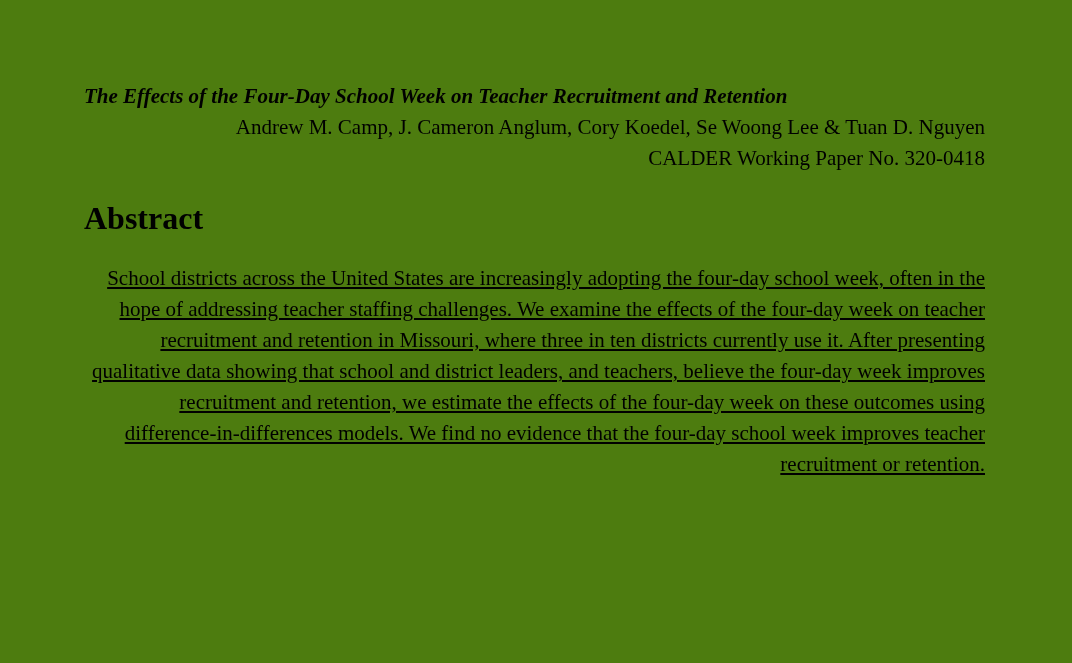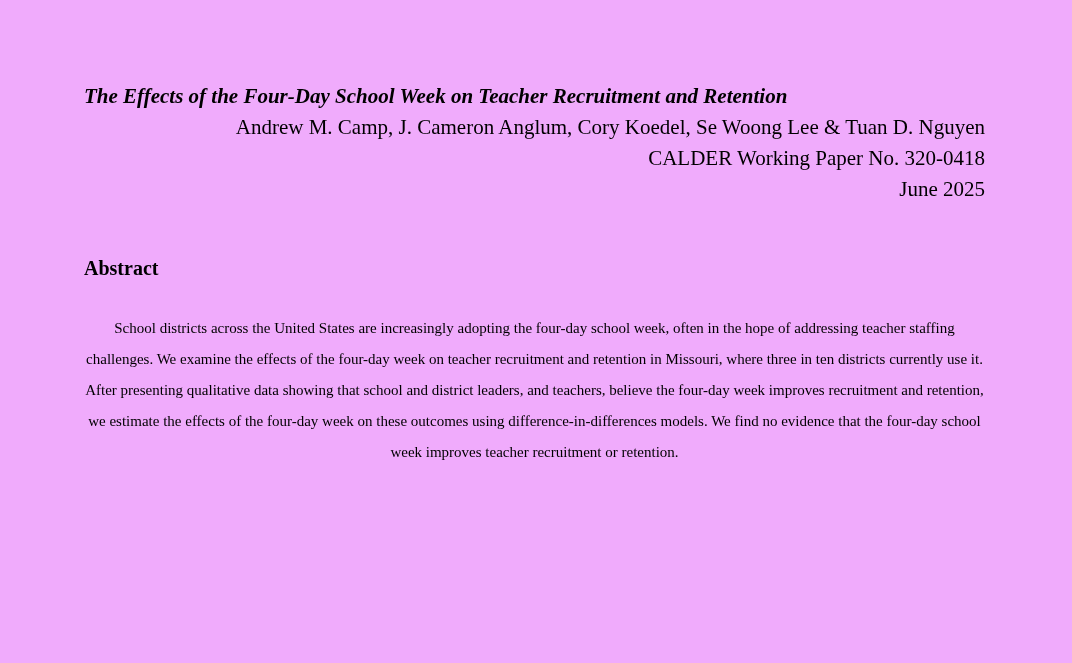--- a/index.html
+++ b/index.html
@@ -4,21 +4,21 @@
 <style>
   html, body {
     margin: 0;
     padding: 0;
     background: #ffffff;
   }
   .page {
     position: relative;
     width: 1072px;
     height: 663px;
-    background: #f0abfc;
+    background: #4d7c0f;
     overflow: hidden;
     font-family: "Liberation Serif", "DejaVu Serif", serif;
     color: #000000;
     box-sizing: border-box;
   }
   .content {
     position: absolute;
     left: 84px;
     top: 81px;
     width: 901px;
@@ -29,43 +29,43 @@
   }
   .doc-title {
     font-weight: bold;
     font-style: italic;
   }
   .doc-line {
     font-weight: normal;
     text-align: right;
   }
   .abstract-heading {
-    margin-top: 46px;
-    font-size: 20px;
+    margin-top: 27px;
+    font-size: 32px;
     font-weight: bold;
     line-height: 34px;
   }
   .abstract-text {
     margin-top: 28px;
-    font-size: 15px;
+    font-size: 21px;
     line-height: 31px;
-    text-align: center;
+    text-align: right;
+    text-decoration: underline;
   }
 </style>
 </head>
 <body>
 
 <div class="page">
   <div class="content">
 
     <div class="header-block">
       <div class="doc-title">The Effects of the Four-Day School Week on Teacher Recruitment and Retention</div>
       <div class="doc-line">Andrew M. Camp, J. Cameron Anglum, Cory Koedel, Se Woong Lee &amp; Tuan D. Nguyen</div>
       <div class="doc-line">CALDER Working Paper No. 320-0418</div>
-      <div class="doc-line">June 2025</div>
     </div>
 
     <div class="abstract-heading">Abstract</div>
 
     <div class="abstract-text">School districts across the United States are increasingly adopting the four-day school week, often in the hope of addressing teacher staffing challenges. We examine the effects of the four-day week on teacher recruitment and retention in Missouri, where three in ten districts currently use it. After presenting qualitative data showing that school and district leaders, and teachers, believe the four-day week improves recruitment and retention, we estimate the effects of the four-day week on these outcomes using difference-in-differences models. We find no evidence that the four-day school week improves teacher recruitment or retention.</div>
 
   </div>
 </div>
 
 </body></html>

